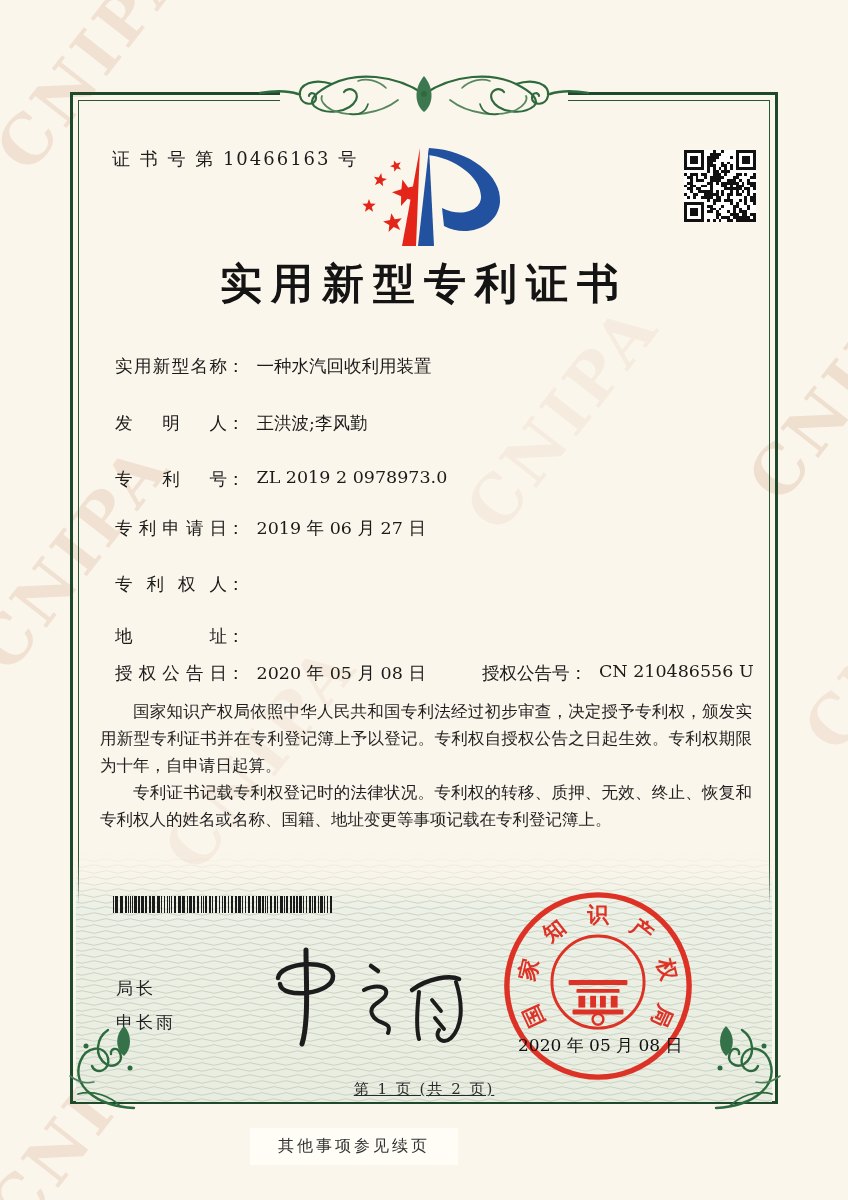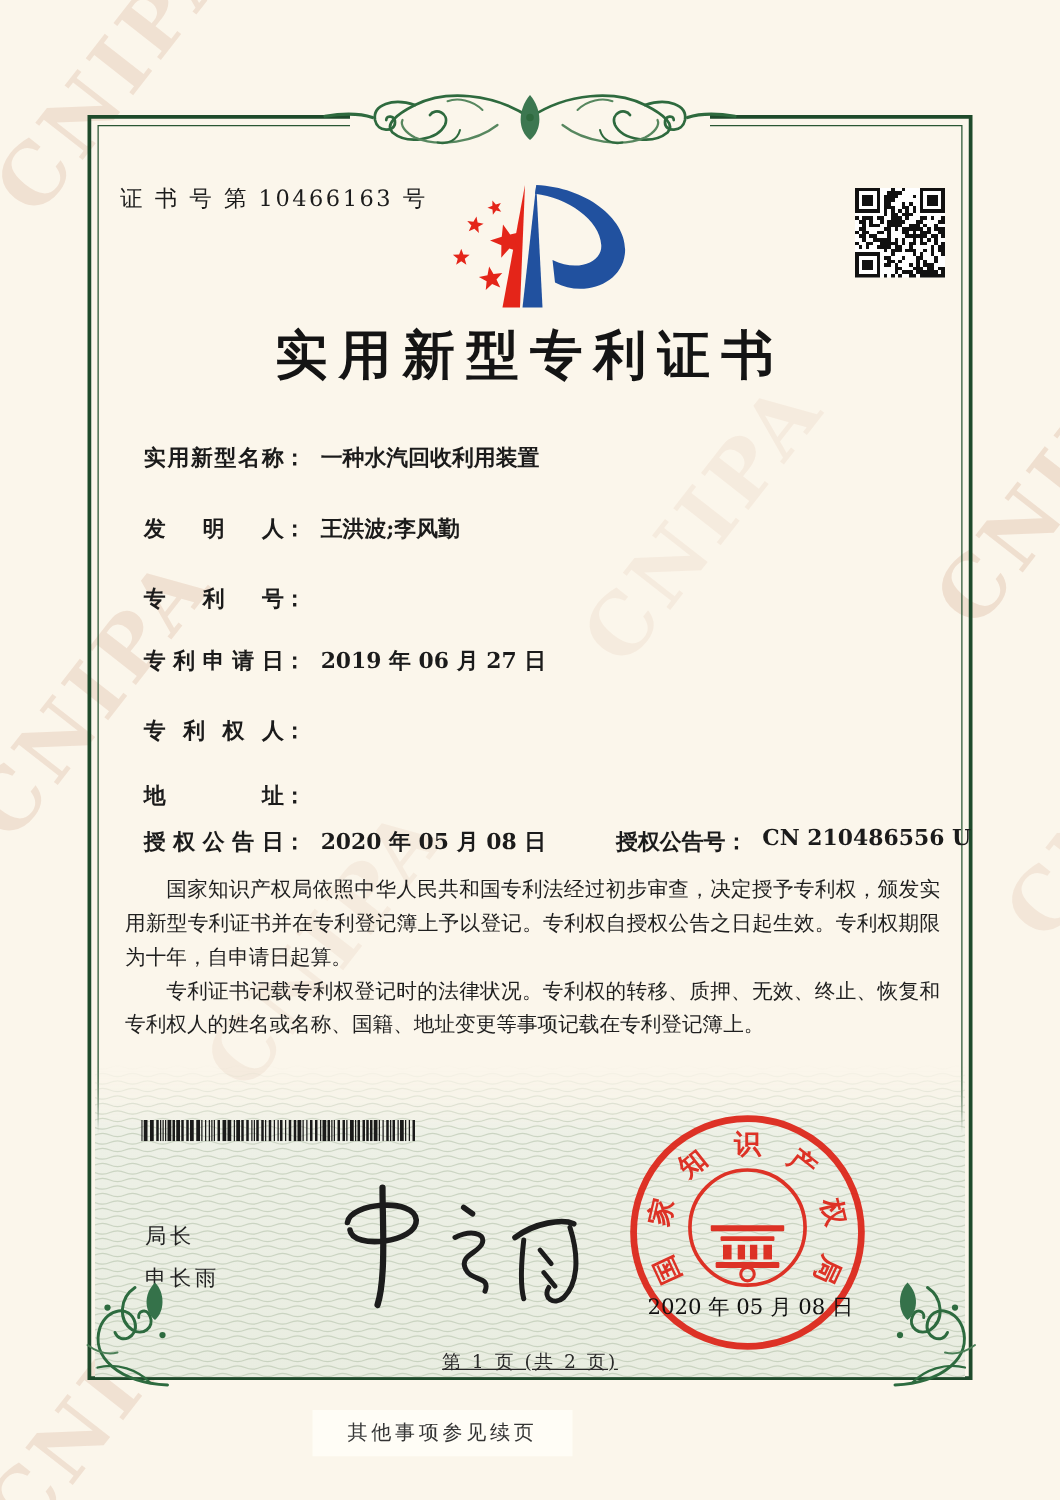--- a/index.html
+++ b/index.html
@@ -29,32 +29,32 @@
     border:1.5px solid #2a5634;box-sizing:border-box;z-index:2;
   }
   
   .wave-band{
     left:76px;top:852px;width:696px;height:250px;z-index:3;
     background:linear-gradient(180deg, rgba(238,241,231,0) 0%, #edf0e6 22%, #e9ede1 100%);
     -webkit-mask-image:linear-gradient(180deg, transparent 0%, #000 20%);
     mask-image:linear-gradient(180deg, transparent 0%, #000 20%);
   }
   .cert-no{
-    left:96px;top:147px;z-index:4;
+    left:112px;top:147px;z-index:4;
     font-size:18px;letter-spacing:2px;color:#1c1c1c;
   }
   .logo-svg{left:350px;top:136px;z-index:4;}
   .qr-svg{left:684px;top:150px;z-index:4;}
   .title{
     left:0;top:256px;width:848px;text-align:center;z-index:4;
     font-size:42px;font-weight:bold;letter-spacing:9px;color:#141414;
   }
   .frow{
     position:absolute;left:115px;z-index:4;display:flex;
-    font-size:17.5px;color:#1b1b1b;white-space:nowrap;font-weight:bold;
+    font-size:17.5px;color:#1b1b1b;white-space:nowrap;
   }
   .flabel{width:112px;text-align:justify;text-align-last:justify;display:inline-block;}
   .fcolon{margin-right:12px;}
   .grant2{margin-left:56px;display:flex;text-align:center;}
   .paras{
     left:100px;top:698px;width:652px;z-index:4;
     font-size:16.5px;line-height:27px;color:#1f1f1f;text-align:justify;
   }
   .paras p{margin:0;text-indent:2em;}
   .barcode-svg{left:113px;top:896px;z-index:4;}
@@ -448,20 +448,21 @@
   <span>一种水汽回收利用装置</span>
 </div>
 <div class="frow" style="top:411px">
   <span class="flabel">发明人</span>
     <span class="fcolon">：</span>
   <span>王洪波;李风勤</span>
 </div>
 <div class="frow" style="top:467px">
   <span class="flabel">专利号</span>
     <span class="fcolon">：</span>
+  <span>ZL 2019 2 0978973.0</span>
 </div>
 <div class="frow" style="top:516px">
   <span class="flabel">专利申请日</span>
     <span class="fcolon">：</span>
   <span>2019 年 06 月 27 日</span>
 </div>
 <div class="frow" style="top:572px">
   <span class="flabel">专利权人</span>
     <span class="fcolon">：</span>
 </div>

